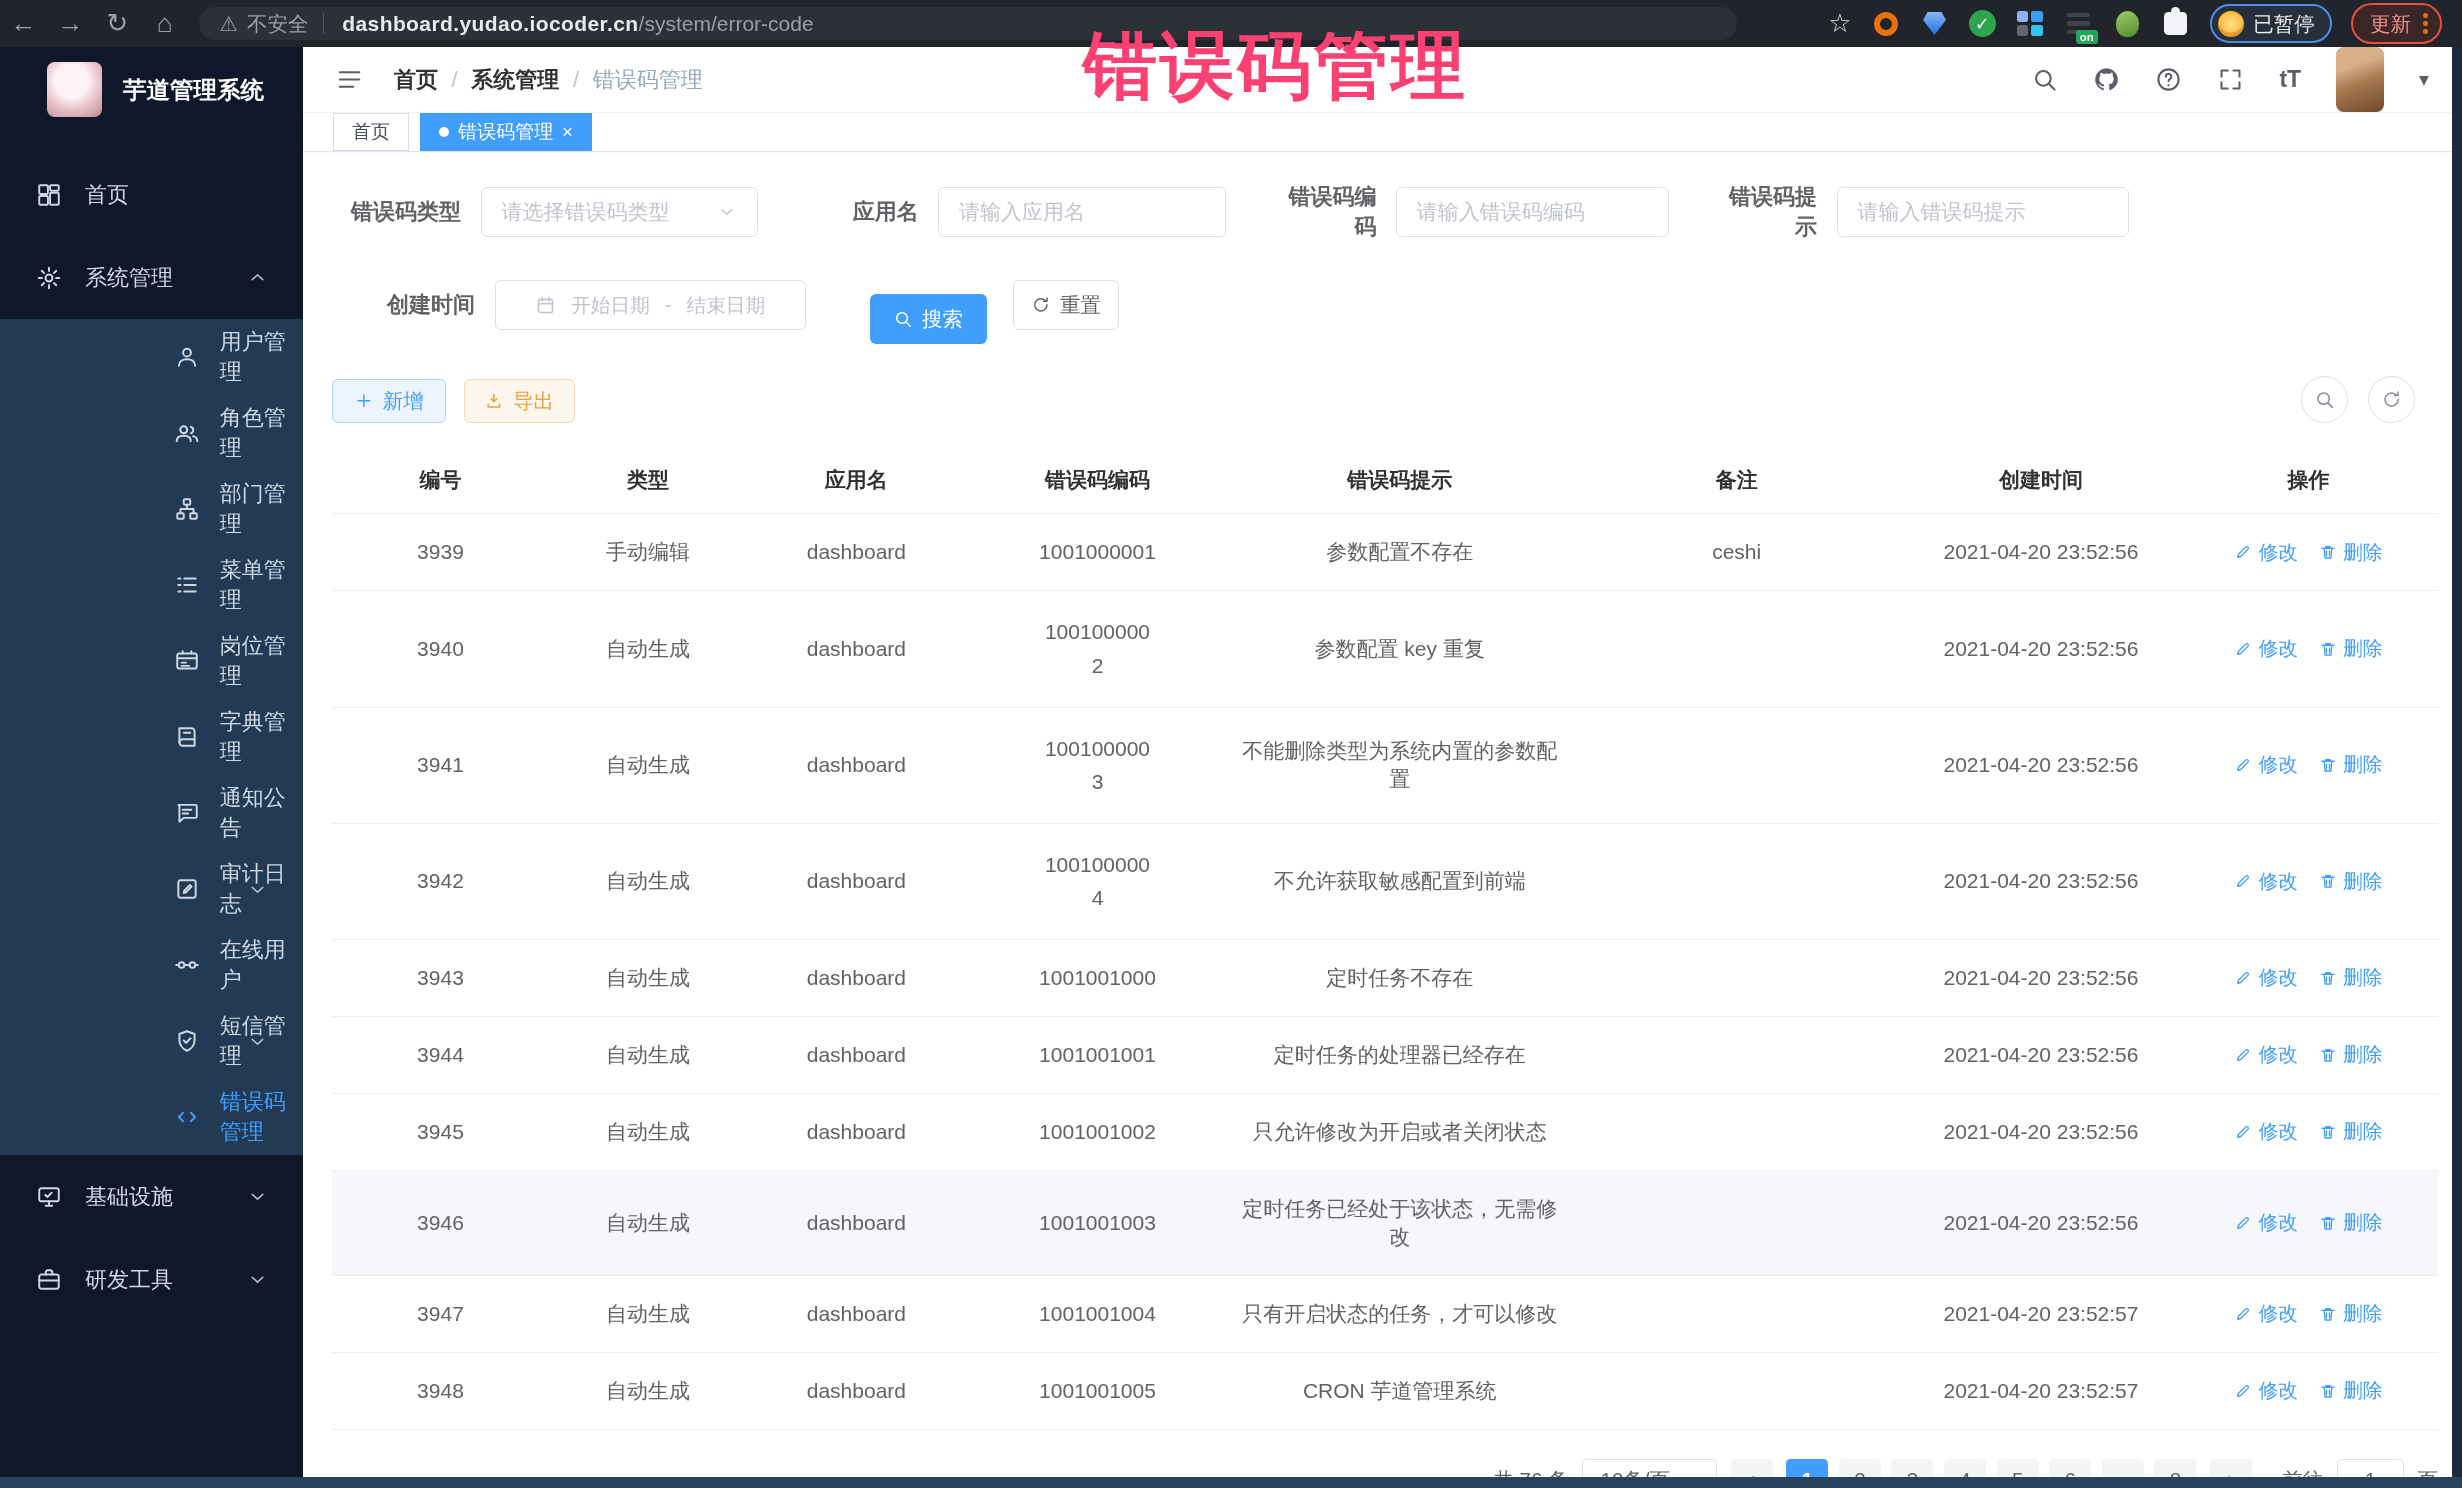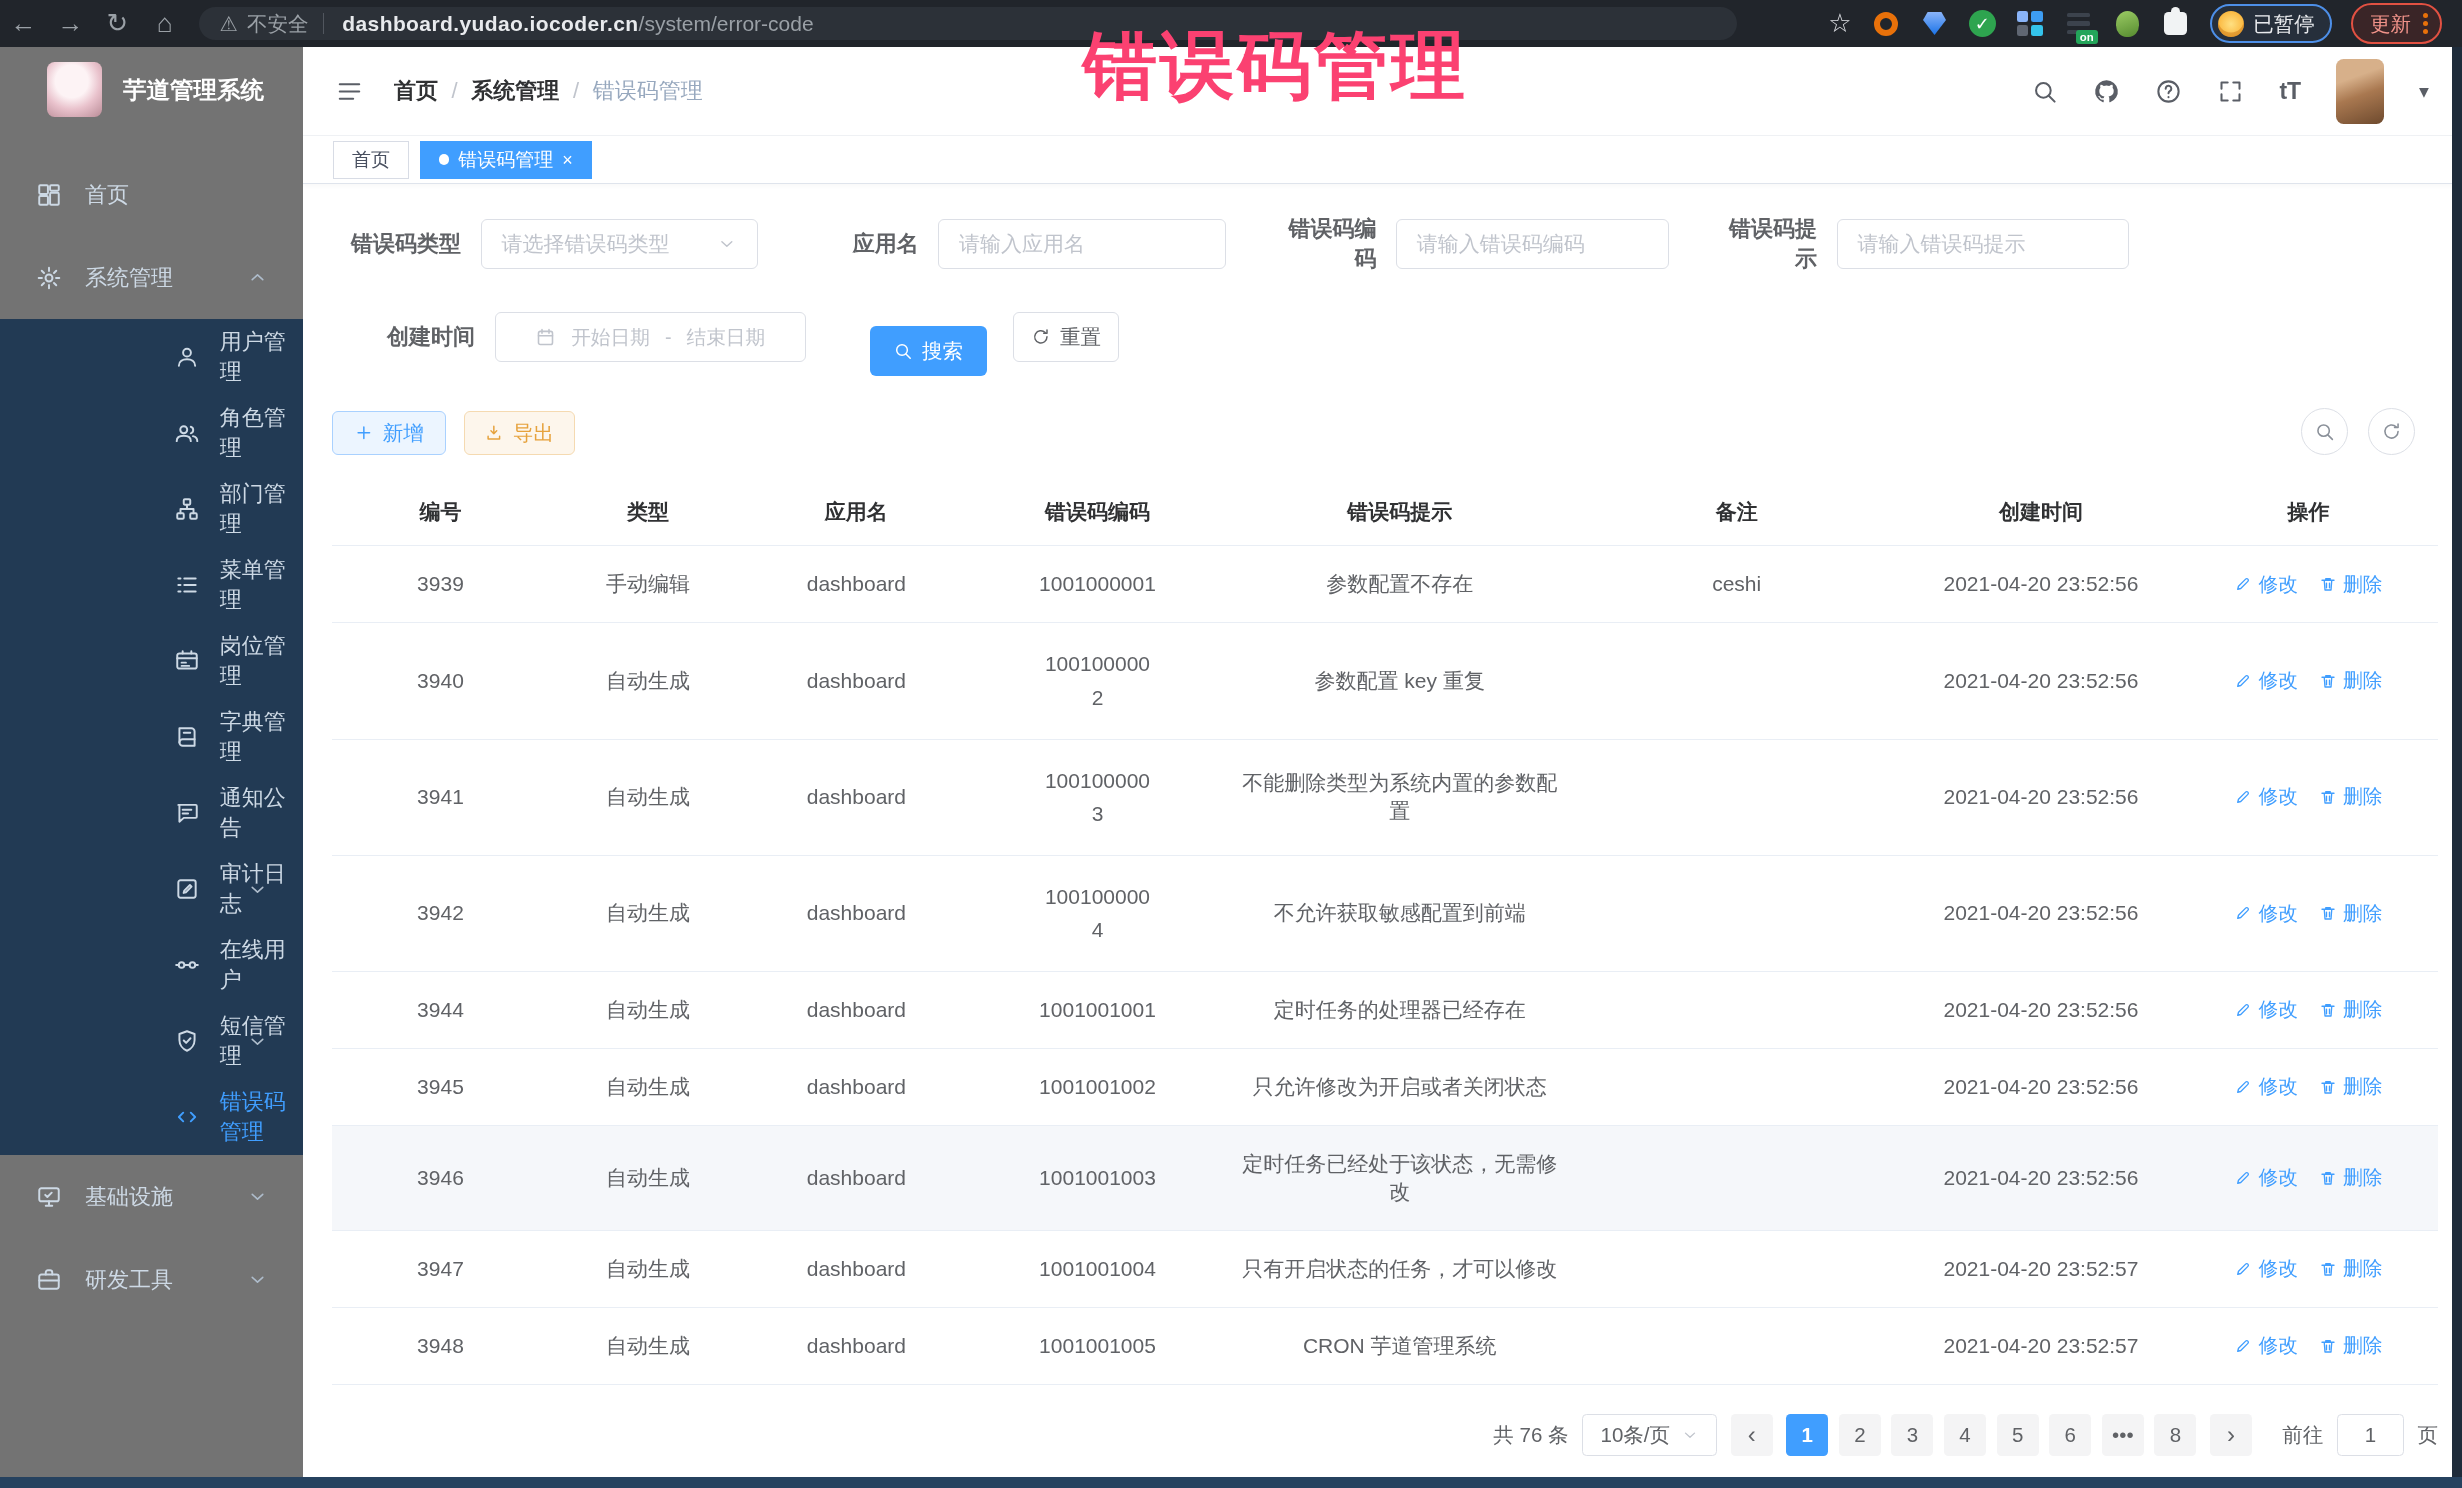--- a/index.html
+++ b/index.html
@@ -55,21 +55,21 @@
   
   .annotation { position:absolute; left:1083px; top:16.7px; z-index:60;
     font-size:74px; font-weight:800; color:#fb4171; letter-spacing:3px; }
 
   
   .shell { position:absolute; top:47px; left:0; right:0; bottom:10.6px; display:flex; }
   .right-strip { position:absolute; top:47px; right:0; bottom:0; width:9.8px; background:#1e2b3a; z-index:40; }
   .bottom-strip { position:absolute; left:0; right:0; bottom:0; height:10.6px; background:#26425f; z-index:41; }
 
   
-  .sidebar { width:303px; background:#737373; display:flex; flex-direction:column; flex-shrink:0; }
+  .sidebar { width:303px; background:#0f172a; display:flex; flex-direction:column; flex-shrink:0; }
   .logo-row { height:85px; display:flex; align-items:center; padding-left:47px; gap:21px; }
   .logo-img { width:55px; height:55px; border-radius:7.6px;
     background:radial-gradient(circle at 45% 35%, #fdf3f5 0 35%, #e9c2cc 60%, #b98b96 100%); }
   .app-title { color:#fff; font-size:23.5px; font-weight:700; }
   .menu { flex:1; padding-top:21px; }
   .m-item { position:relative; display:flex; align-items:center; height:83px;
     padding-left:36px; gap:23px; color:#cdd9e5; font-size:22px; cursor:pointer; }
   .submenu { background:#223a54; }
   .submenu .m-item { height:76px; padding-left:174px; gap:19.7px; }
   .m-item.active { color:#409eff; }
@@ -639,20 +639,38 @@
                     <svg viewBox="0 0 24 24" fill="none" stroke="currentColor" stroke-width="1.8" stroke-linecap="round" stroke-linejoin="round">
                       <path d="M5 19l1-4 9.5-9.5a2.1 2.1 0 0 1 3 3L9 18l-4 1z"></path>
                     </svg>
                   </span>修改</a><a class="op-link"><span class="svg-ico">
                     <svg viewBox="0 0 24 24" fill="none" stroke="currentColor" stroke-width="1.8" stroke-linecap="round" stroke-linejoin="round">
                       <path d="M4 7h16M9 7V5h6v2M7 7l1 13h8l1-13M10 11v6M14 11v6"></path>
                     </svg>
                   </span>删除</a></td>
             </tr>
             <tr class="">
+              <td>3943</td>
+              <td>自动生成</td>
+              <td>dashboard</td>
+              <td>1001001000</td>
+              <td>定时任务不存在</td>
+              <td></td>
+              <td>2021-04-20 23:52:56</td>
+              <td><a class="op-link"><span class="svg-ico">
+                    <svg viewBox="0 0 24 24" fill="none" stroke="currentColor" stroke-width="1.8" stroke-linecap="round" stroke-linejoin="round">
+                      <path d="M5 19l1-4 9.5-9.5a2.1 2.1 0 0 1 3 3L9 18l-4 1z"></path>
+                    </svg>
+                  </span>修改</a><a class="op-link"><span class="svg-ico">
+                    <svg viewBox="0 0 24 24" fill="none" stroke="currentColor" stroke-width="1.8" stroke-linecap="round" stroke-linejoin="round">
+                      <path d="M4 7h16M9 7V5h6v2M7 7l1 13h8l1-13M10 11v6M14 11v6"></path>
+                    </svg>
+                  </span>删除</a></td>
+            </tr>
+            <tr class="">
               <td>3944</td>
               <td>自动生成</td>
               <td>dashboard</td>
               <td>1001001001</td>
               <td>定时任务的处理器已经存在</td>
               <td></td>
               <td>2021-04-20 23:52:56</td>
               <td><a class="op-link"><span class="svg-ico">
                     <svg viewBox="0 0 24 24" fill="none" stroke="currentColor" stroke-width="1.8" stroke-linecap="round" stroke-linejoin="round">
                       <path d="M5 19l1-4 9.5-9.5a2.1 2.1 0 0 1 3 3L9 18l-4 1z"></path>

